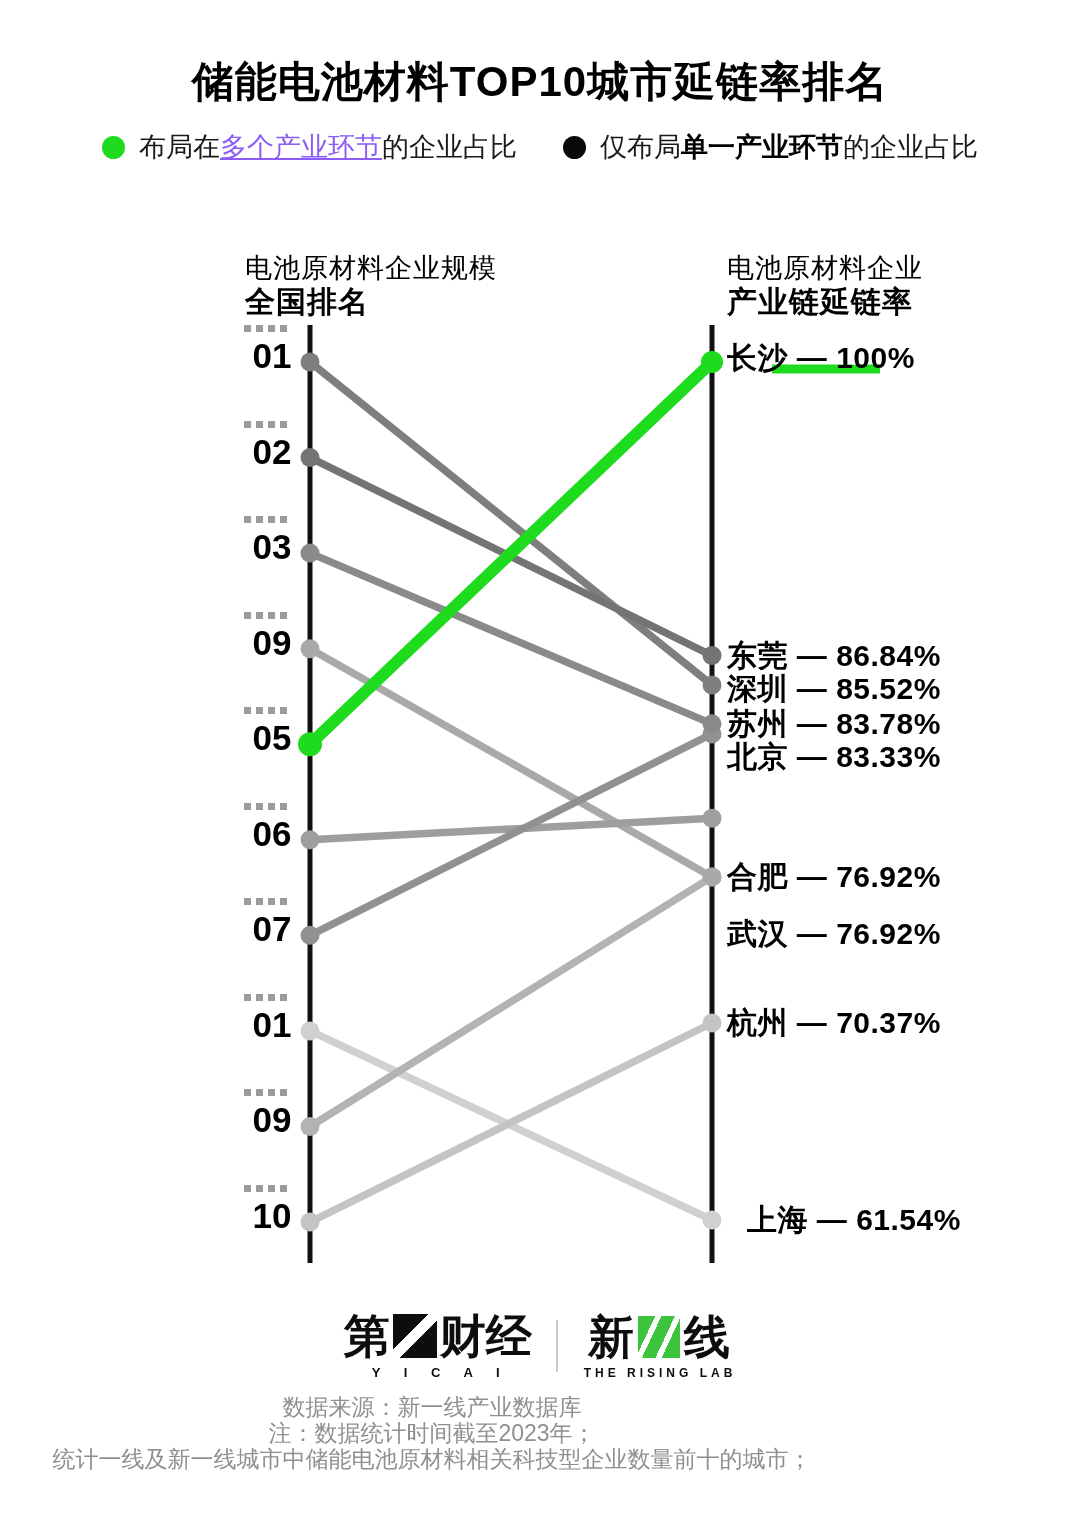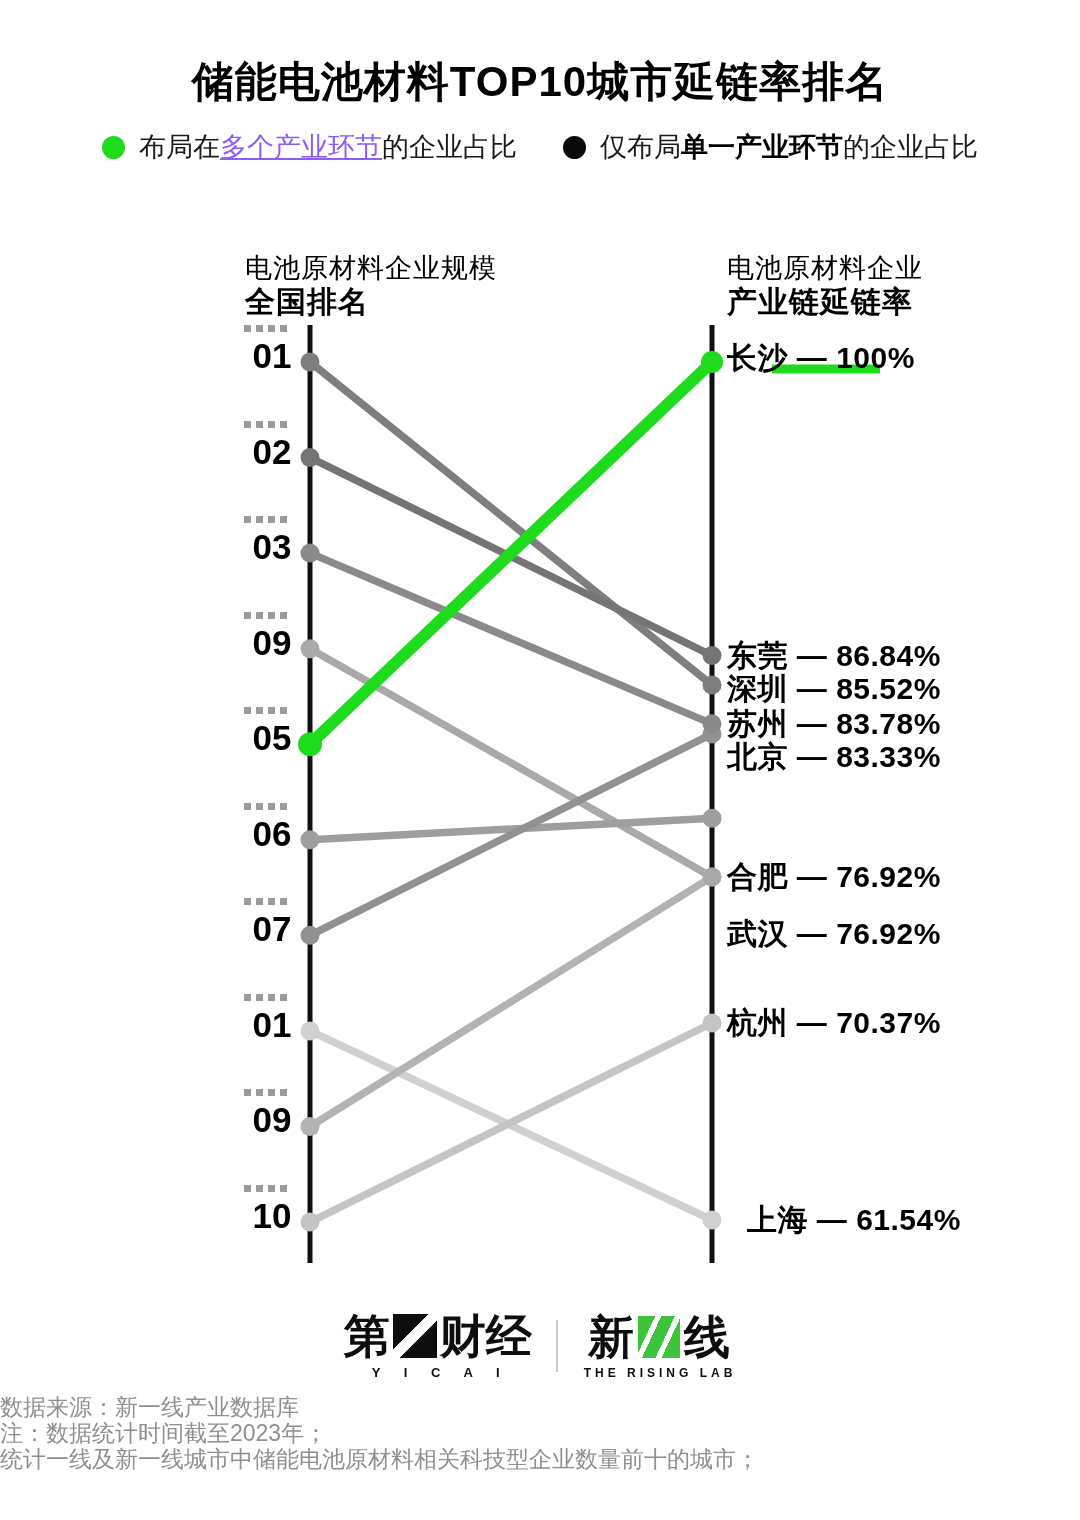--- a/index.html
+++ b/index.html
@@ -52,21 +52,21 @@
   .logo-row{display:flex;align-items:center;font-size:46px;line-height:48px;font-weight:900;color:#0d0d0d;}
   .yicai-mark{width:44px;height:44px;margin:0 3px;
               background:linear-gradient(135deg,#0d0d0d 40%,#ffffff 40%,#ffffff 57%,#0d0d0d 57%);}
   .rising-mark{width:42px;height:42px;margin:0 4px;
                background:linear-gradient(115deg,#3cc53c 28%,#ffffff 28%,#ffffff 38%,#3cc53c 38%,#3cc53c 60%,#ffffff 60%,#ffffff 70%,#3cc53c 70%);}
   .logo-sub{font-size:13px;font-weight:700;letter-spacing:10px;color:#0d0d0d;margin-top:5px;text-indent:6px;}
   .rising-sub{letter-spacing:4px;text-indent:2px;font-size:12px;}
   .logo-divider{width:2px;height:52px;background:#c9c9c9;margin:0 24px;}
 
   
-  .source{position:absolute;top:1394px;left:0;width:864px;text-align:left;
+  .source{position:absolute;top:1394px;left:0;width:864px;text-align:center;
           font-size:23px;line-height:26px;color:#8f8f8f;}
 </style>
 </head>
 <body>
 
 <div class="canvas">
 
   <div class="title">储能电池材料TOP10城市延链率排名</div>
 
   <div class="legend">

